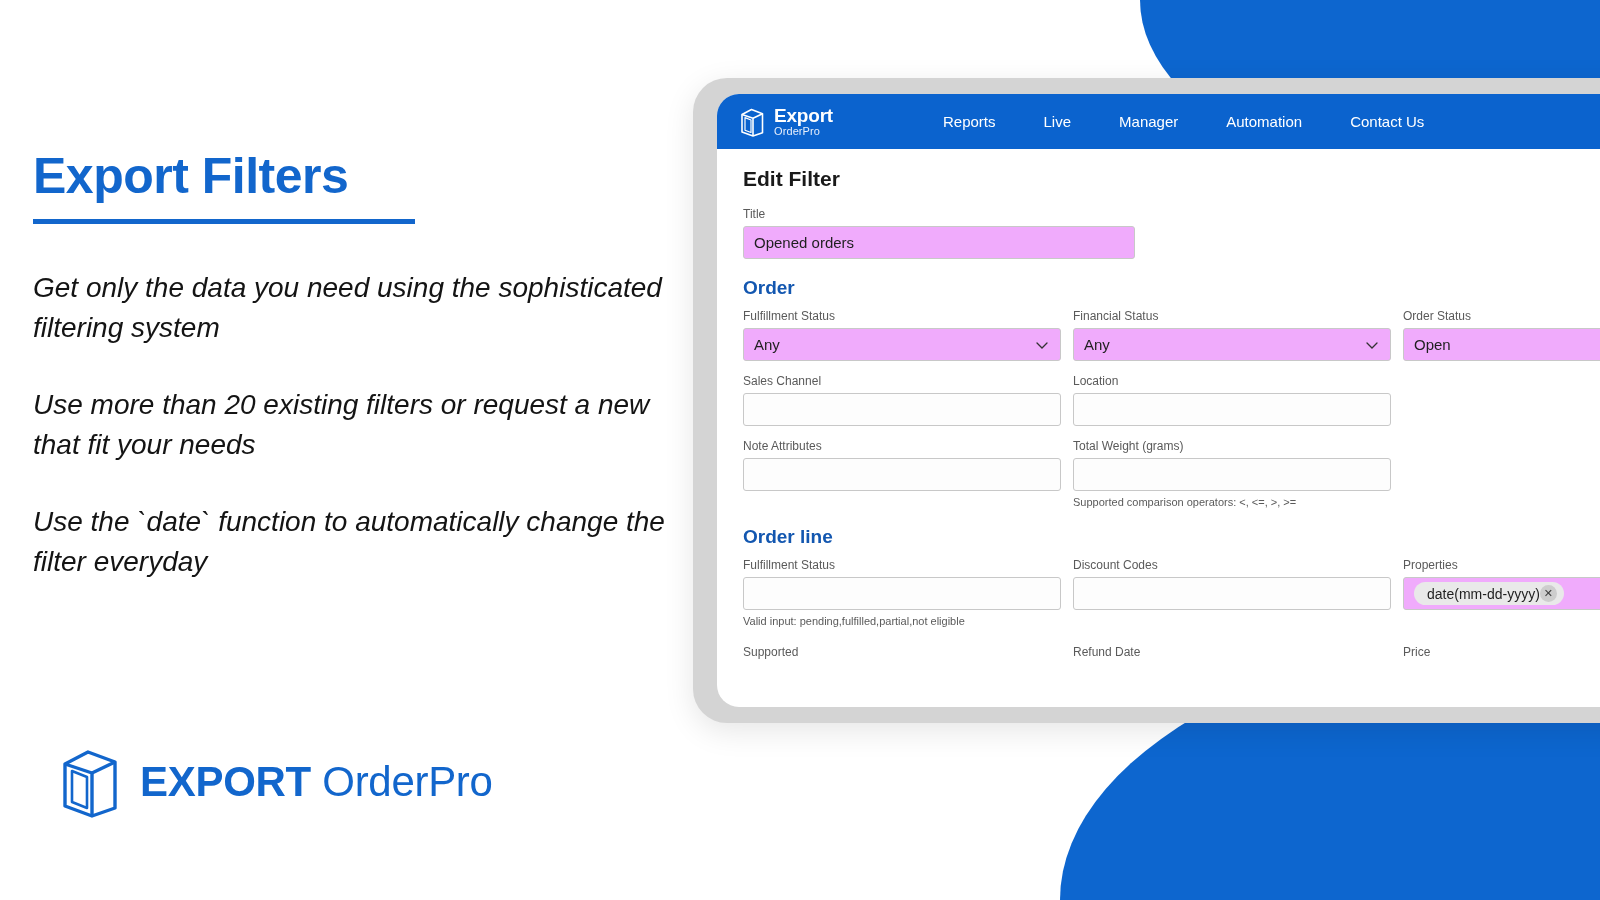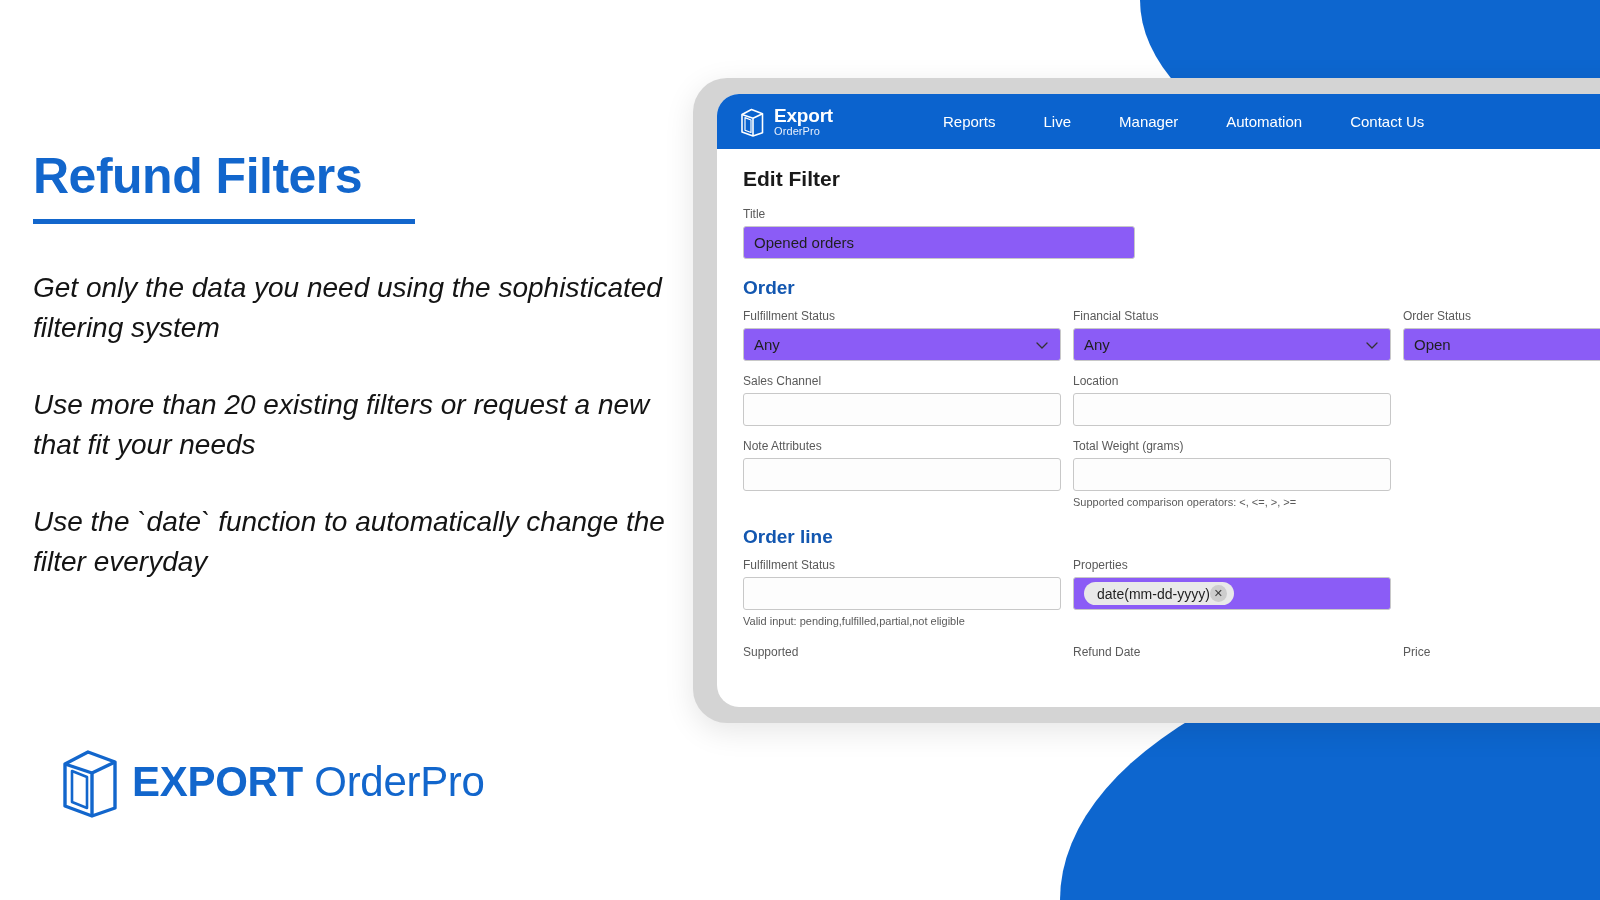--- a/index.html
+++ b/index.html
@@ -59,21 +59,21 @@
     font-style: italic;
   }
   #para-1 { margin-top: 44px; }
 
   
   #brand {
     position: absolute;
     left: 58px; bottom: 82px;
     display: flex;
     align-items: center;
-    gap: 12px;
+    gap: 20px;
   }
   #brand-mark { width: 62px; height: 72px; display:block; }
   #brand-text {
     font-size: 42px;
     color: #1266cc;
     letter-spacing: -0.3px;
     white-space: nowrap;
   }
   #brand-text .bold { font-weight: bold; }
   #brand-text .light { font-weight: 400; }
@@ -145,21 +145,21 @@
   .field-label {
     font-size: 12px;
     color: #5a5a5a;
     margin-bottom: 5px;
     white-space: nowrap;
   }
   .inp {
     height: 33px;
     border: 1px solid #c8c8c8;
     border-radius: 3px;
-    background: #8b5cf6;
+    background: #f0abfc;
     display: flex;
     align-items: center;
     padding: 0 10px;
     font-size: 15px;
     color: #1f1f1f;
   }
   .inp.empty { background: #fdfdfd; }
   .inp .chev { margin-left: auto; }
   .chev svg { display:block; }
   .hint {
@@ -204,21 +204,21 @@
 </style>
 </head>
 <body>
 
 <div id="stage">
 
   <div id="blob-top2"></div>
   <div id="blob-bot2"></div>
 
   <div id="left-panel">
-    <div id="headline">Refund Filters</div>
+    <div id="headline">Export Filters</div>
     <div id="headline-rule"></div>
     <p class="para" id="para-1">Get only the data you need using the sophisticated filtering system</p>
     <p class="para">Use more than 20 existing filters or request a new that fit your needs</p>
     <p class="para">Use the `date` function to automatically change the filter everyday</p>
   </div>
 
   <div id="brand">
     <span>
       <svg id="brand-mark" viewBox="0 0 62 72" fill="none">
         <path d="M7 18 L30 6 L57 16 L57 62 L34 70 L7 60 Z" stroke="#1266cc" stroke-width="3.4" fill="none" stroke-linejoin="round"></path>
@@ -344,20 +344,26 @@
 
         <div class="row">
           <div class="cell">
             <div class="field-label">Fulfillment Status</div>
             <div class="inp empty">
               <span></span>
             </div>
             <div class="hint">Valid input: pending,fulfilled,partial,not eligible</div>
           </div>
           <div class="cell">
+            <div class="field-label">Discount Codes</div>
+            <div class="inp empty">
+              <span></span>
+            </div>
+          </div>
+          <div class="cell">
             <div class="field-label">Properties</div>
             <div class="inp">
               <span class="chip">
                 <span>date(mm-dd-yyyy)</span>
                 <span class="chip-x">✕</span>
               </span>
             </div>
           </div>
         </div>
 

